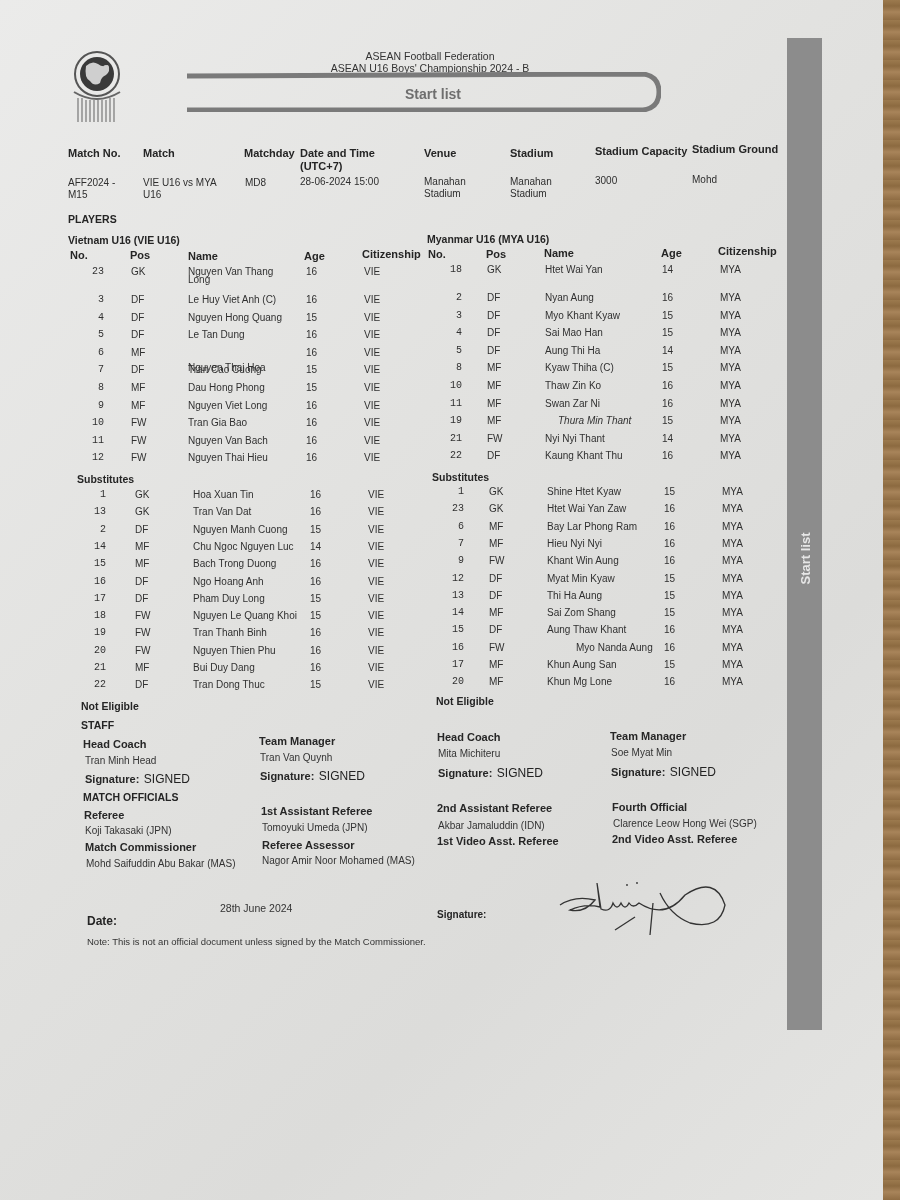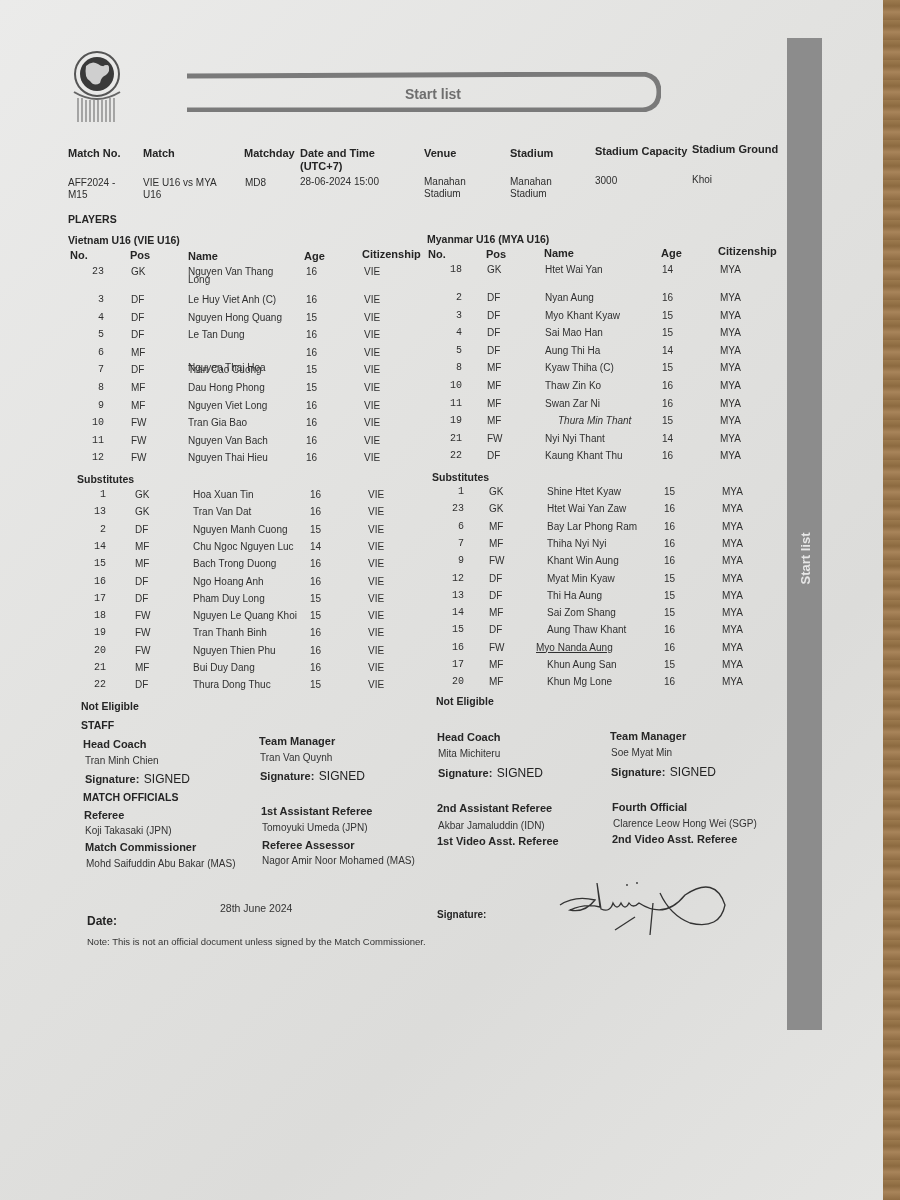--- a/index.html
+++ b/index.html
@@ -79,20 +79,24 @@
       <line x1="28" y1="52" x2="28" y2="74"></line>
         <line x1="32" y1="52" x2="32" y2="74"></line>
       <line x1="36" y1="52" x2="36" y2="74"></line>
         <line x1="40" y1="52" x2="40" y2="74"></line>
       <line x1="44" y1="50" x2="44" y2="74"></line>
         <line x1="48" y1="50" x2="48" y2="74"></line>
     </g>
     <path d="M8 44 q23 14 46 0" fill="none" stroke="#666" stroke-width="2"></path>
   </svg>
 
+  <div class="org">
+    <div>ASEAN Football Federation</div>
+    <div>ASEAN U16 Boys' Championship 2024 - B</div>
+  </div>
 
   <svg class="banner" viewBox="0 0 478 40">
     <path d="M4 4 L460 2 Q476 4 476 20 Q476 36 460 38 L4 38" fill="none" stroke="#7a7a7a" stroke-width="5"></path>
     <path d="M4 4 L4 38" stroke="#7a7a7a" stroke-width="0"></path>
   </svg>
   <div class="banner-title">Start list</div>
 
   <div class="abs hd" style="left:68px;top:147px">Match No.</div>
   <div class="abs hd" style="left:143px;top:147px">Match</div>
   <div class="abs hd" style="left:244px;top:147px">Matchday</div>
@@ -115,21 +119,21 @@
   <div class="abs val" style="left:300px;top:176px">28-06-2024 15:00</div>
   <div class="abs val" style="left:424px;top:176px">
     <div>Manahan</div>
       <div>Stadium</div>
   </div>
   <div class="abs val" style="left:510px;top:176px">
     <div>Manahan</div>
       <div>Stadium</div>
   </div>
   <div class="abs val" style="left:595px;top:175px">3000</div>
-  <div class="abs val" style="left:692px;top:174px">Khoi</div>
+  <div class="abs val" style="left:692px;top:174px">Mohd</div>
 
   <div class="abs sec" style="left:68px;top:213px">PLAYERS</div>
   <div class="abs sec" style="left:68px;top:234px">Vietnam U16 (VIE U16)</div>
   <div class="abs sec" style="left:427px;top:233px">Myanmar U16 (MYA U16)</div>
 
   <div class="abs hd" style="left:70px;top:249px">No.</div>
   <div class="abs hd" style="left:130px;top:249px">Pos</div>
   <div class="abs hd" style="left:188px;top:250px">Name</div>
   <div class="abs hd" style="left:304px;top:250px">Age</div>
   <div class="abs hd" style="left:362px;top:248px">Citizenship</div>
@@ -295,21 +299,21 @@
       <div class="row" style="left: 0px; top: 662px; width: 880px;">
         <span class="c-no" style="left: 84px;">21</span>
         <span style="left: 135px;">MF</span>
         <span style="left: 193px;">Bui Duy Dang</span>
         <span style="left: 310px;">16</span>
         <span style="left: 368px;">VIE</span>
       </div>
       <div class="row" style="left: 0px; top: 679.3px; width: 880px;">
         <span class="c-no" style="left: 84px;">22</span>
         <span style="left: 135px;">DF</span>
-        <span style="left: 193px;">Thura Dong Thuc</span>
+        <span style="left: 193px;">Tran Dong Thuc</span>
         <span style="left: 310px;">15</span>
         <span style="left: 368px;">VIE</span>
       </div>
     </div>
   <div class="abs sec" style="left:81px;top:700px">Not Eligible</div>
 
   <div id="away-starters">
       <div class="row" style="left: 0px; top: 264px; width: 880px;">
         <span class="c-no" style="left: 440px;">18</span>
         <span style="left: 487px;">GK</span>
@@ -407,21 +411,21 @@
       <div class="row" style="left: 0px; top: 520.6px; width: 880px;">
         <span class="c-no" style="left: 442px;">6</span>
         <span style="left: 489px;">MF</span>
         <span style="left: 547px;">Bay Lar Phong Ram</span>
         <span style="left: 664px;">16</span>
         <span style="left: 722px;">MYA</span>
       </div>
       <div class="row" style="left: 0px; top: 537.9px; width: 880px;">
         <span class="c-no" style="left: 442px;">7</span>
         <span style="left: 489px;">MF</span>
-        <span style="left: 547px;">Thiha Nyi Nyi</span>
+        <span style="left: 547px;">Hieu Nyi Nyi</span>
         <span style="left: 664px;">16</span>
         <span style="left: 722px;">MYA</span>
       </div>
       <div class="row" style="left: 0px; top: 555.2px; width: 880px;">
         <span class="c-no" style="left: 442px;">9</span>
         <span style="left: 489px;">FW</span>
         <span style="left: 547px;">Khant Win Aung</span>
         <span style="left: 664px;">16</span>
         <span style="left: 722px;">MYA</span>
       </div>
@@ -449,21 +453,21 @@
       <div class="row" style="left: 0px; top: 624.4px; width: 880px;">
         <span class="c-no" style="left: 442px;">15</span>
         <span style="left: 489px;">DF</span>
         <span style="left: 547px;">Aung Thaw Khant</span>
         <span style="left: 664px;">16</span>
         <span style="left: 722px;">MYA</span>
       </div>
       <div class="row" style="left: 0px; top: 641.7px; width: 880px;">
         <span class="c-no" style="left: 442px;">16</span>
         <span style="left: 489px;">FW</span>
-        <span style="left: 536px; text-decoration: underline;">Myo Nanda Aung</span>
+        <span style="left: 576px;">Myo Nanda Aung</span>
         <span style="left: 664px;">16</span>
         <span style="left: 722px;">MYA</span>
       </div>
       <div class="row" style="left: 0px; top: 659px; width: 880px;">
         <span class="c-no" style="left: 442px;">17</span>
         <span style="left: 489px;">MF</span>
         <span style="left: 547px;">Khun Aung San</span>
         <span style="left: 664px;">15</span>
         <span style="left: 722px;">MYA</span>
       </div>
@@ -473,21 +477,21 @@
         <span style="left: 547px;">Khun Mg Lone</span>
         <span style="left: 664px;">16</span>
         <span style="left: 722px;">MYA</span>
       </div>
     </div>
   <div class="abs sec" style="left:436px;top:695px">Not Eligible</div>
 
   <div class="abs sec" style="left:81px;top:719px">STAFF</div>
 
   <div class="abs staff-h" style="left:83px;top:738px">Head Coach</div>
-  <div class="abs staff-v" style="left:85px;top:755px">Tran Minh Chien</div>
+  <div class="abs staff-v" style="left:85px;top:755px">Tran Minh Head</div>
   <div class="abs" style="left:85px;top:769px"><span class="sigword">Signature:</span> <span class="sigval">SIGNED</span></div>
 
   <div class="abs staff-h" style="left:259px;top:735px">Team Manager</div>
   <div class="abs staff-v" style="left:260px;top:752px">Tran Van Quynh</div>
   <div class="abs" style="left:260px;top:766px"><span class="sigword">Signature:</span> <span class="sigval">SIGNED</span></div>
 
   <div class="abs staff-h" style="left:437px;top:731px">Head Coach</div>
   <div class="abs staff-v" style="left:438px;top:748px">Mita Michiteru</div>
   <div class="abs" style="left:438px;top:763px"><span class="sigword">Signature:</span> <span class="sigval">SIGNED</span></div>
 

